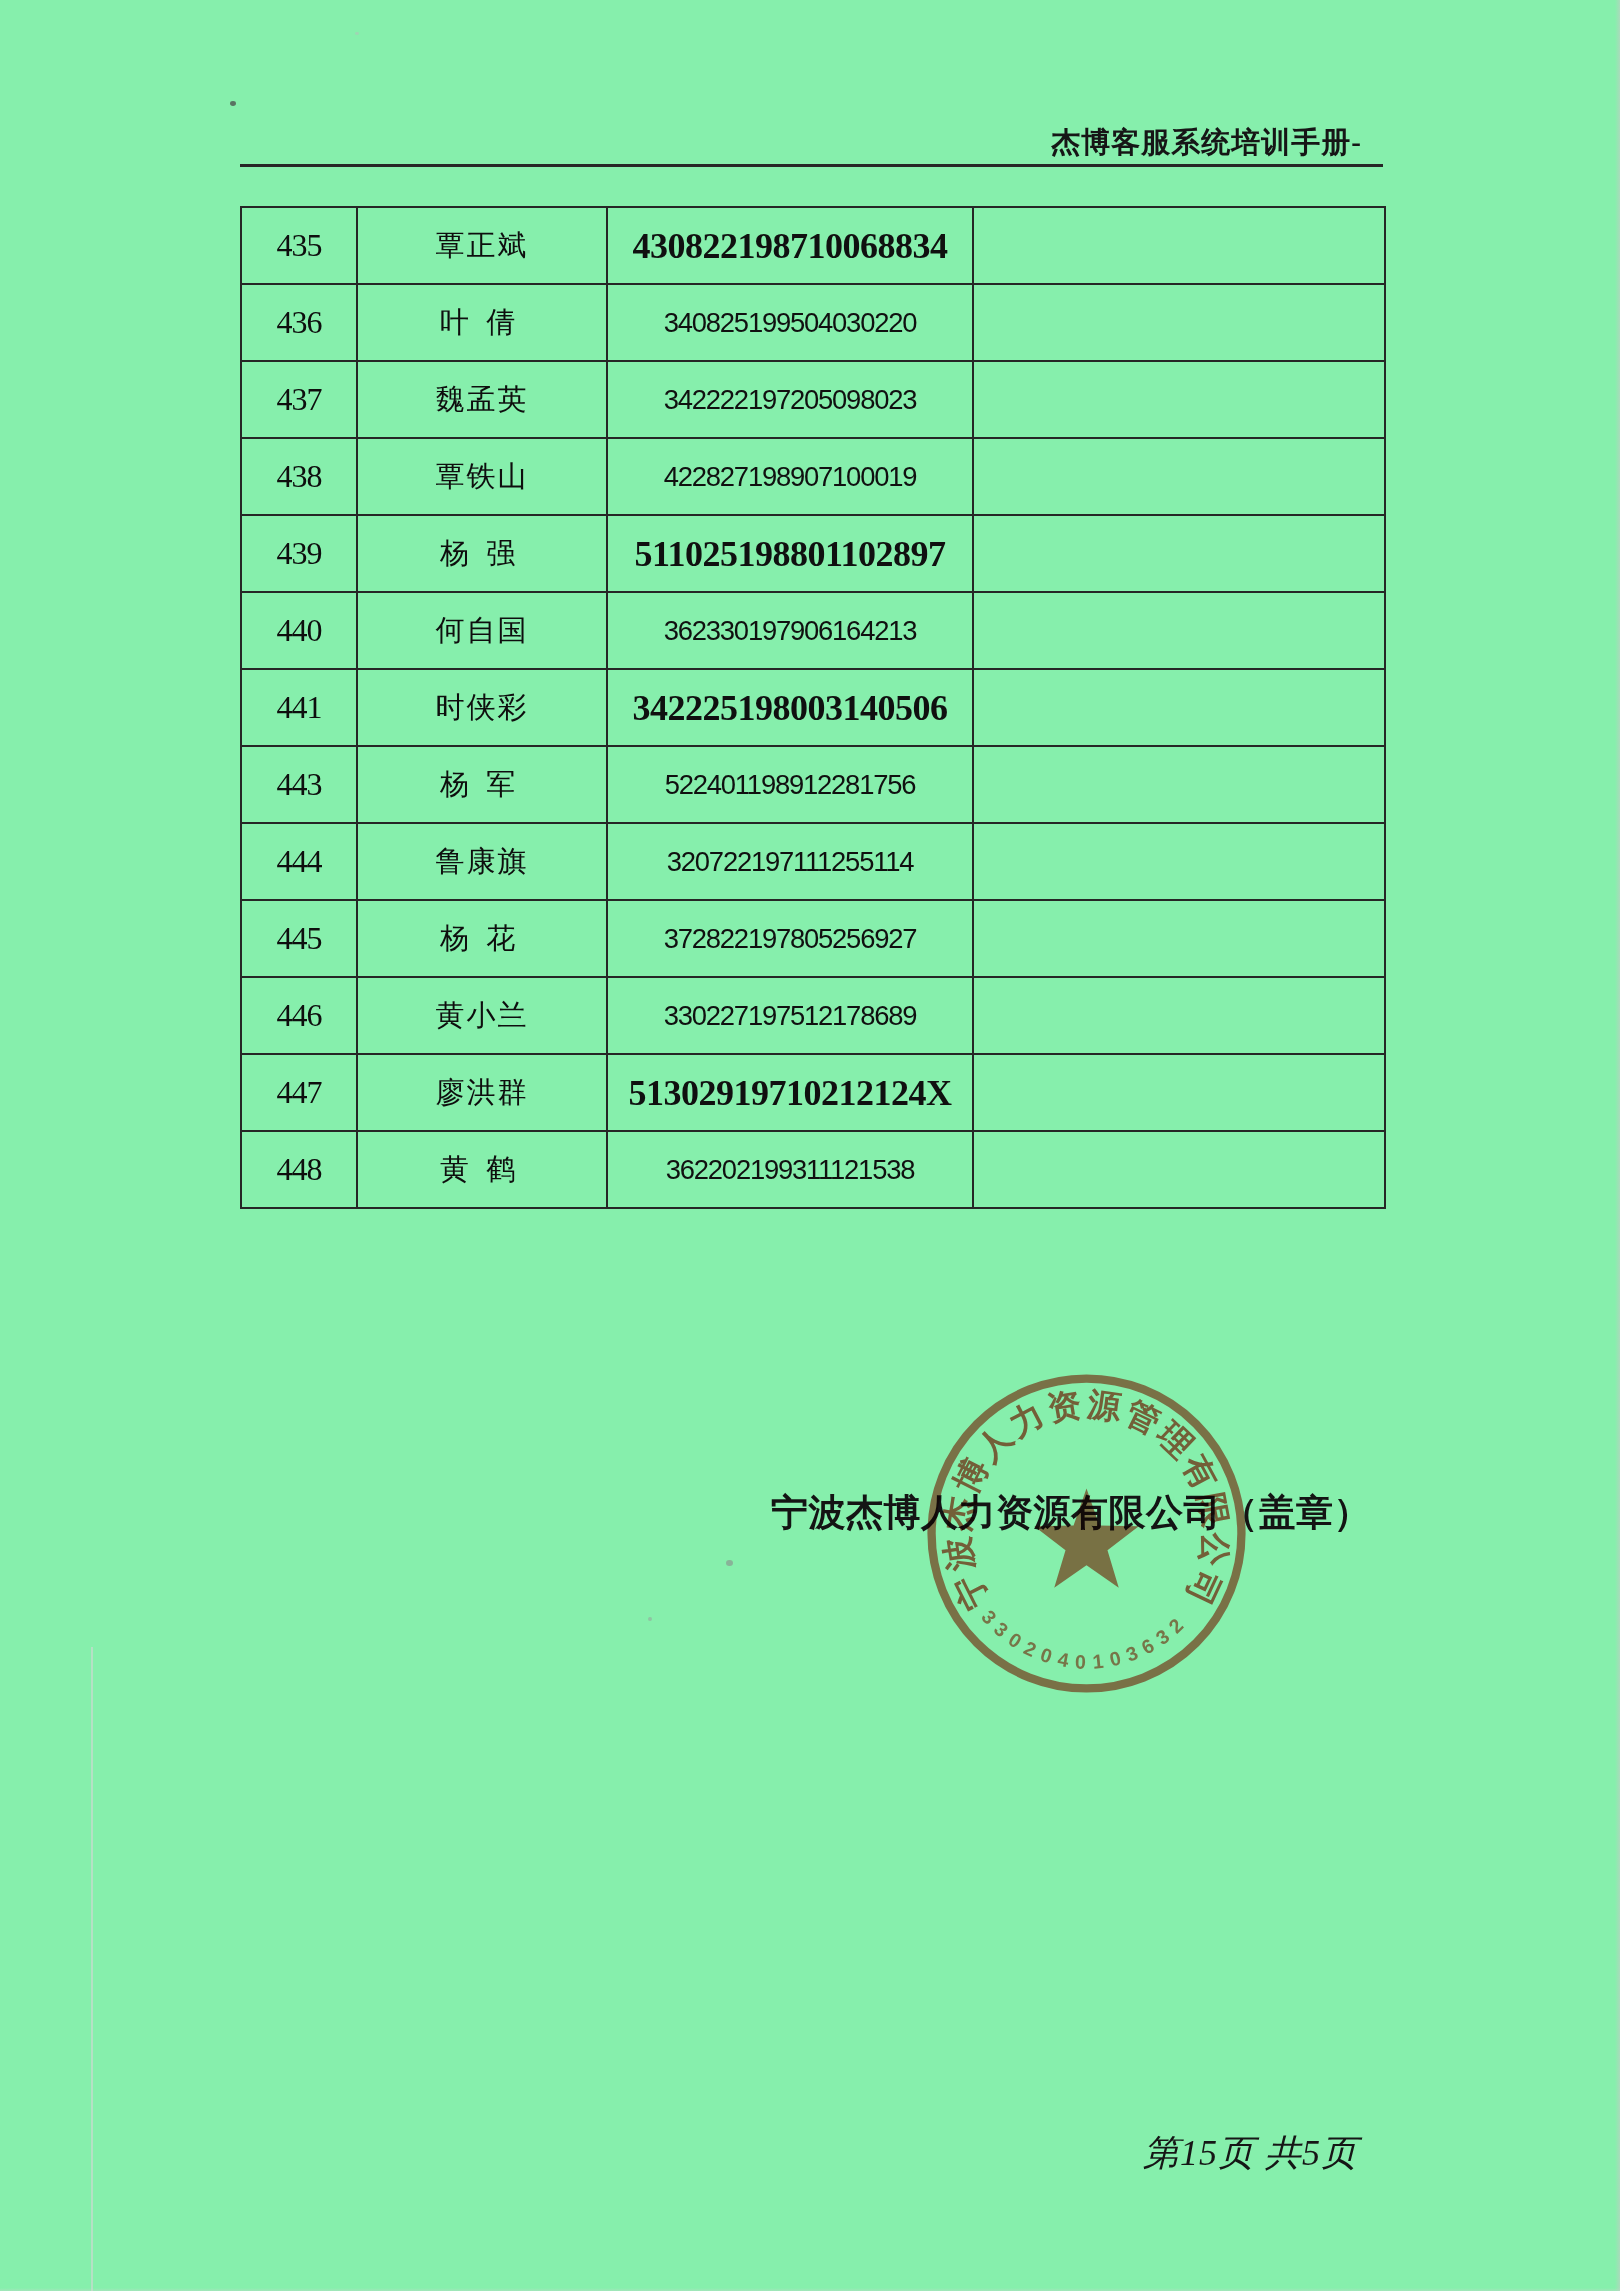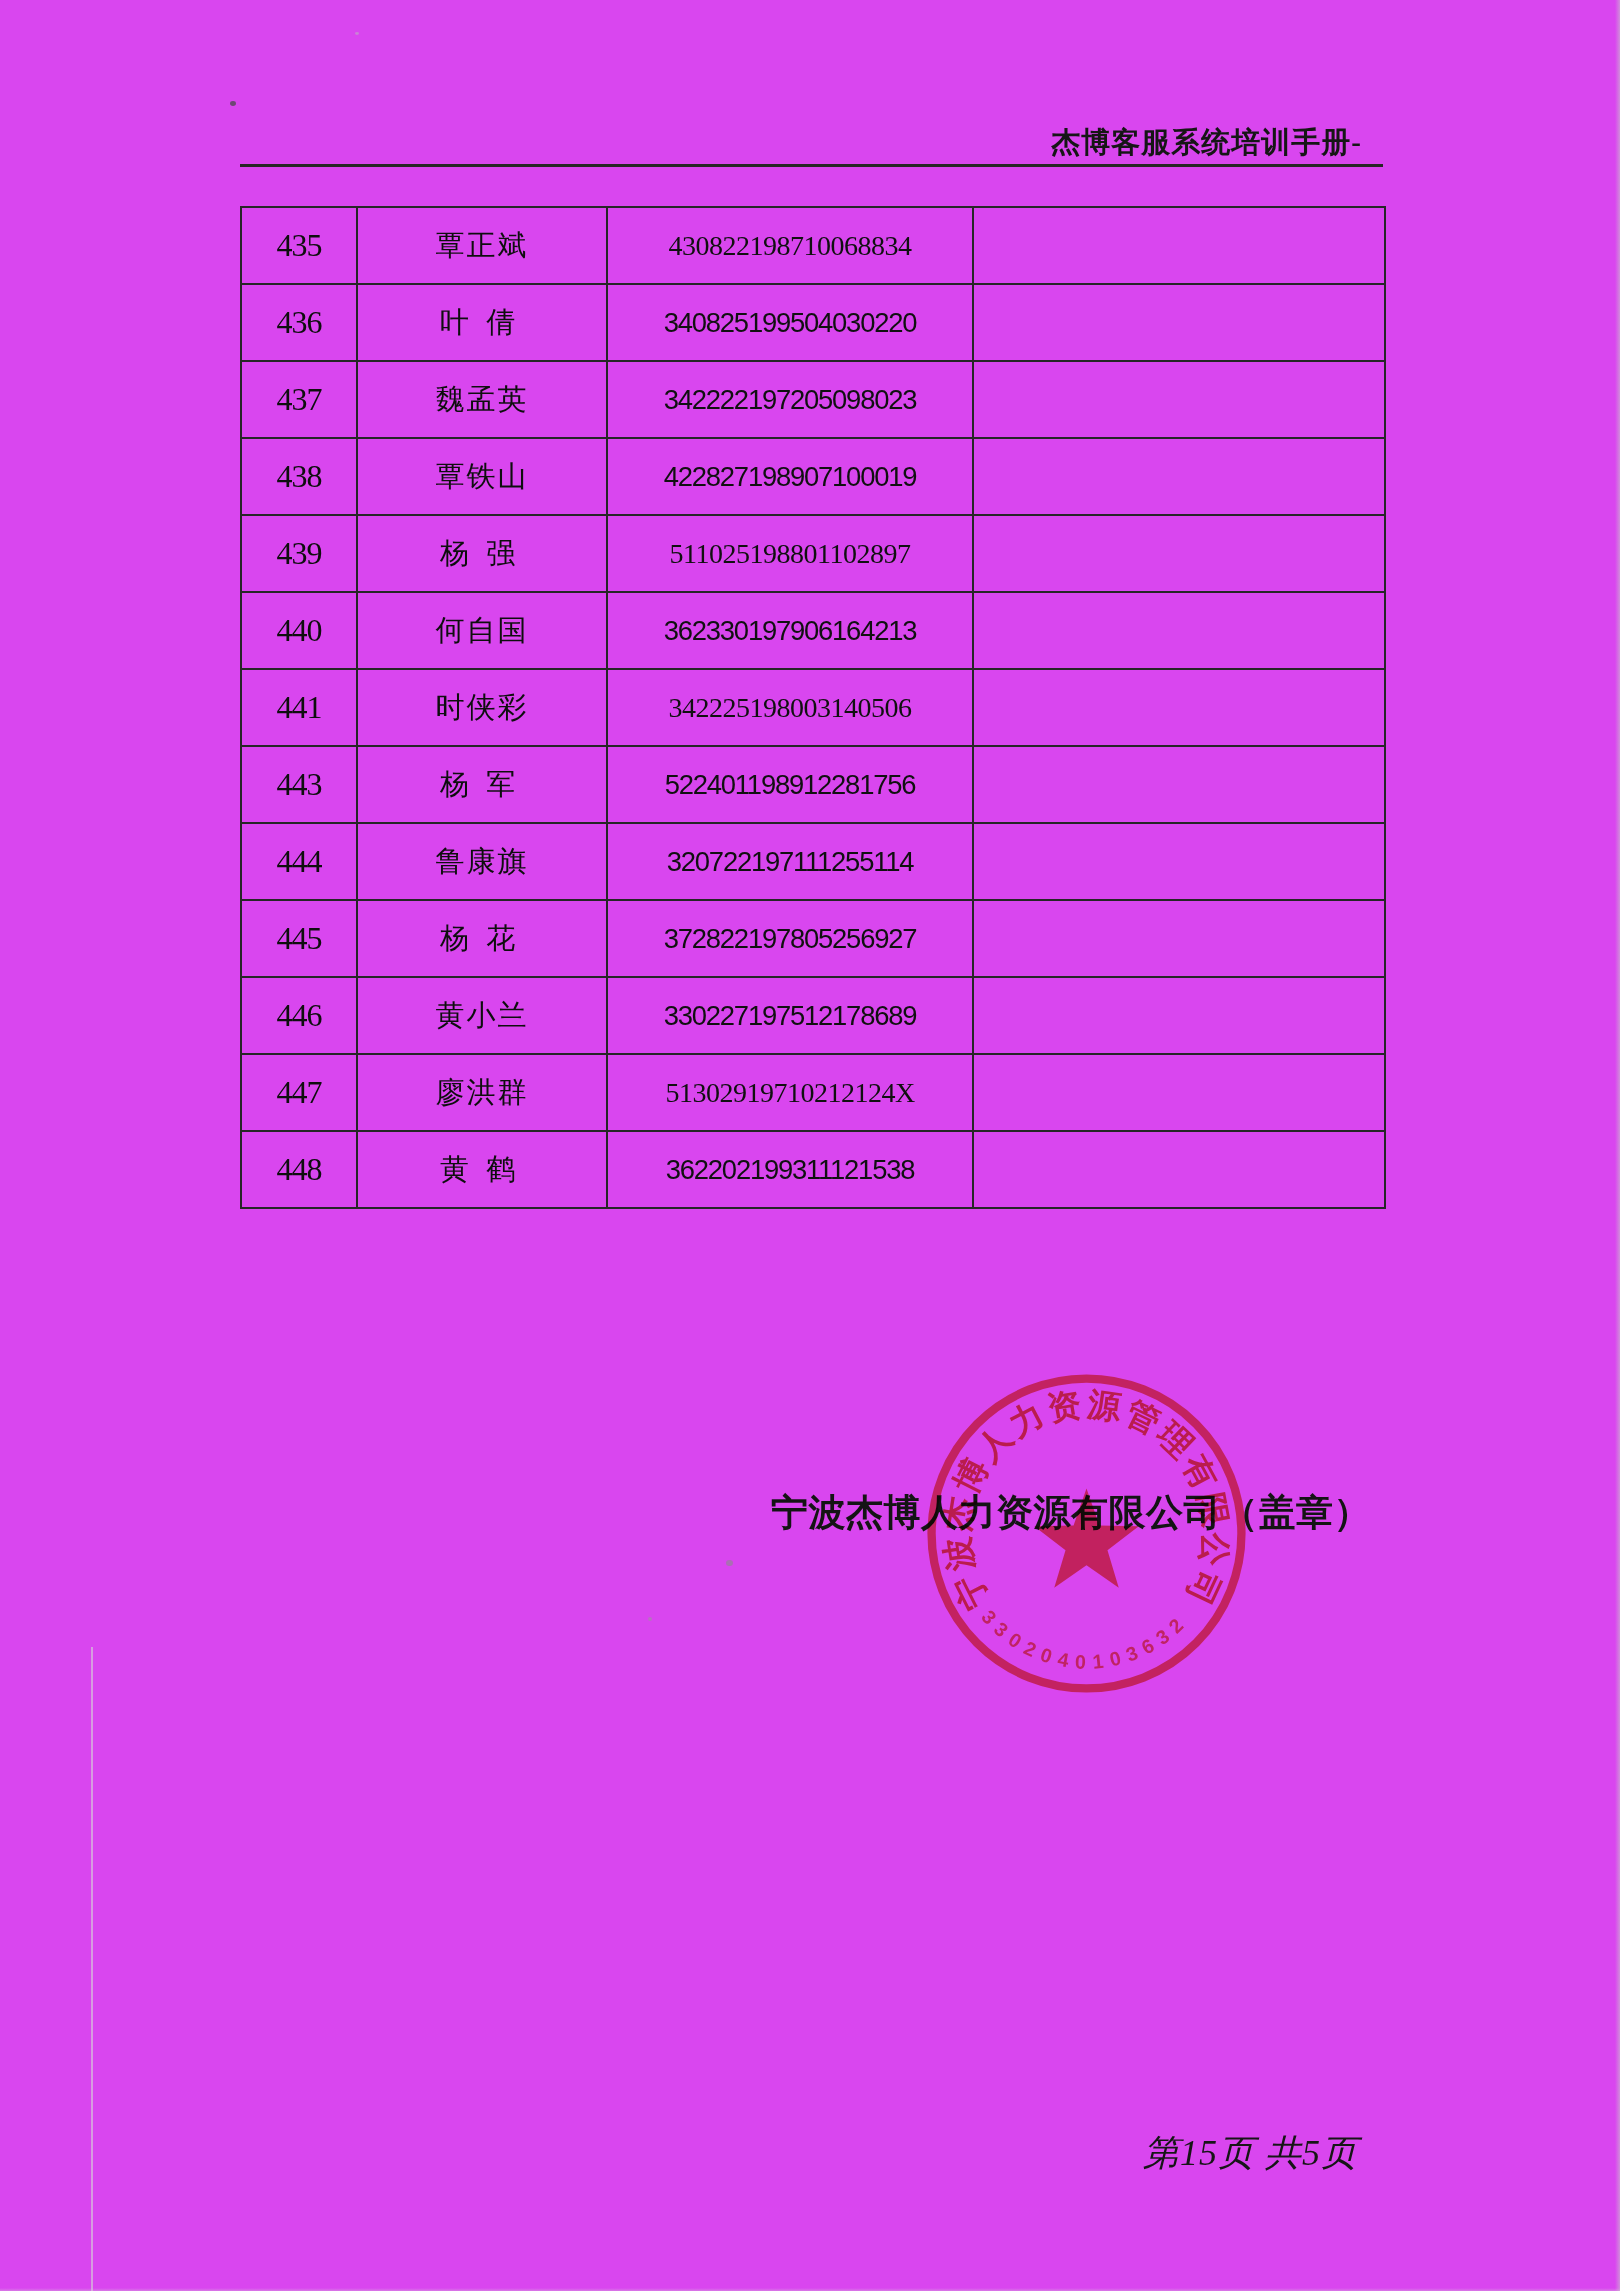--- a/index.html
+++ b/index.html
@@ -1,17 +1,17 @@
 <!DOCTYPE html>
 <html><head>
 <meta charset="utf-8">
 <style>
   html,body{margin:0;padding:0;background:#e9e9e9;}
   .page{
-    position:relative;width:1620px;height:2292px;background:#d946ef;
+    position:relative;width:1620px;height:2292px;background:#86efac;
     overflow:hidden;font-family:"Liberation Serif","DejaVu Serif",serif;color:#111;
   }
   
   .edge-right{position:absolute;top:0;right:0;width:4.9px;height:100%;
     background:linear-gradient(to left,#c9c9c9,rgba(255,255,255,0));opacity:.55;}
   .edge-left{position:absolute;top:1647px;left:91px;width:2px;height:645px;background:#d6d6d6;opacity:.6;}
   .edge-bottom{position:absolute;left:0;bottom:0;width:100%;height:3.9px;
     background:linear-gradient(to top,#d4d4d4,rgba(255,255,255,0));opacity:.5;}
   .speck{position:absolute;border-radius:50%;}
   .sp1{left:230px;top:101px;width:5.9px;height:4.9px;background:#4a4a4a;opacity:.75;}
@@ -32,21 +32,21 @@
   }
   table.roster td{
     border:2px solid #262626;text-align:center;vertical-align:middle;
     overflow:hidden;white-space:nowrap;padding:0;
   }
   table.roster tr{height:77px;}
   td.c-no{font-family:"Liberation Serif","DejaVu Serif",serif;font-size:32px;letter-spacing:-1px;color:#0e0e0e;border-radius:26px;}
   td.c-name{font-size:29px;letter-spacing:2px;color:#0e0e0e;border-radius:22px;}
   td.c-name.two{letter-spacing:.6em;padding-left:.3em;}
   td.c-id.sans{font-family:"Liberation Sans","DejaVu Sans",sans-serif;font-size:27.4px;letter-spacing:-1.2px;color:#101010;margin-top:32px;}
-  td.c-id.ser{font-family:"Liberation Serif","DejaVu Serif",serif;font-size:28px;letter-spacing:-0.5px;color:#101010;}
+  td.c-id.ser{font-family:"Liberation Serif","DejaVu Serif",serif;font-size:36px;letter-spacing:-0.5px;color:#101010;font-weight:bold;}
 
   .sig-line{
     position:absolute;left:771px;top:1482px;font-size:37px;line-height:41px;
     font-weight:600;letter-spacing:0.5px;color:#141414;white-space:nowrap;z-index:2;margin-top:10px;
   }
   svg.stamp{
     position:absolute;left:910px;top:1357px;width:353px;height:353px;
     mix-blend-mode:multiply;filter:blur(0.4px);z-index:3;
   }
   svg.stamp .ring{fill:none;stroke:rgba(224,92,70,.82);stroke-width:8.5px;}

